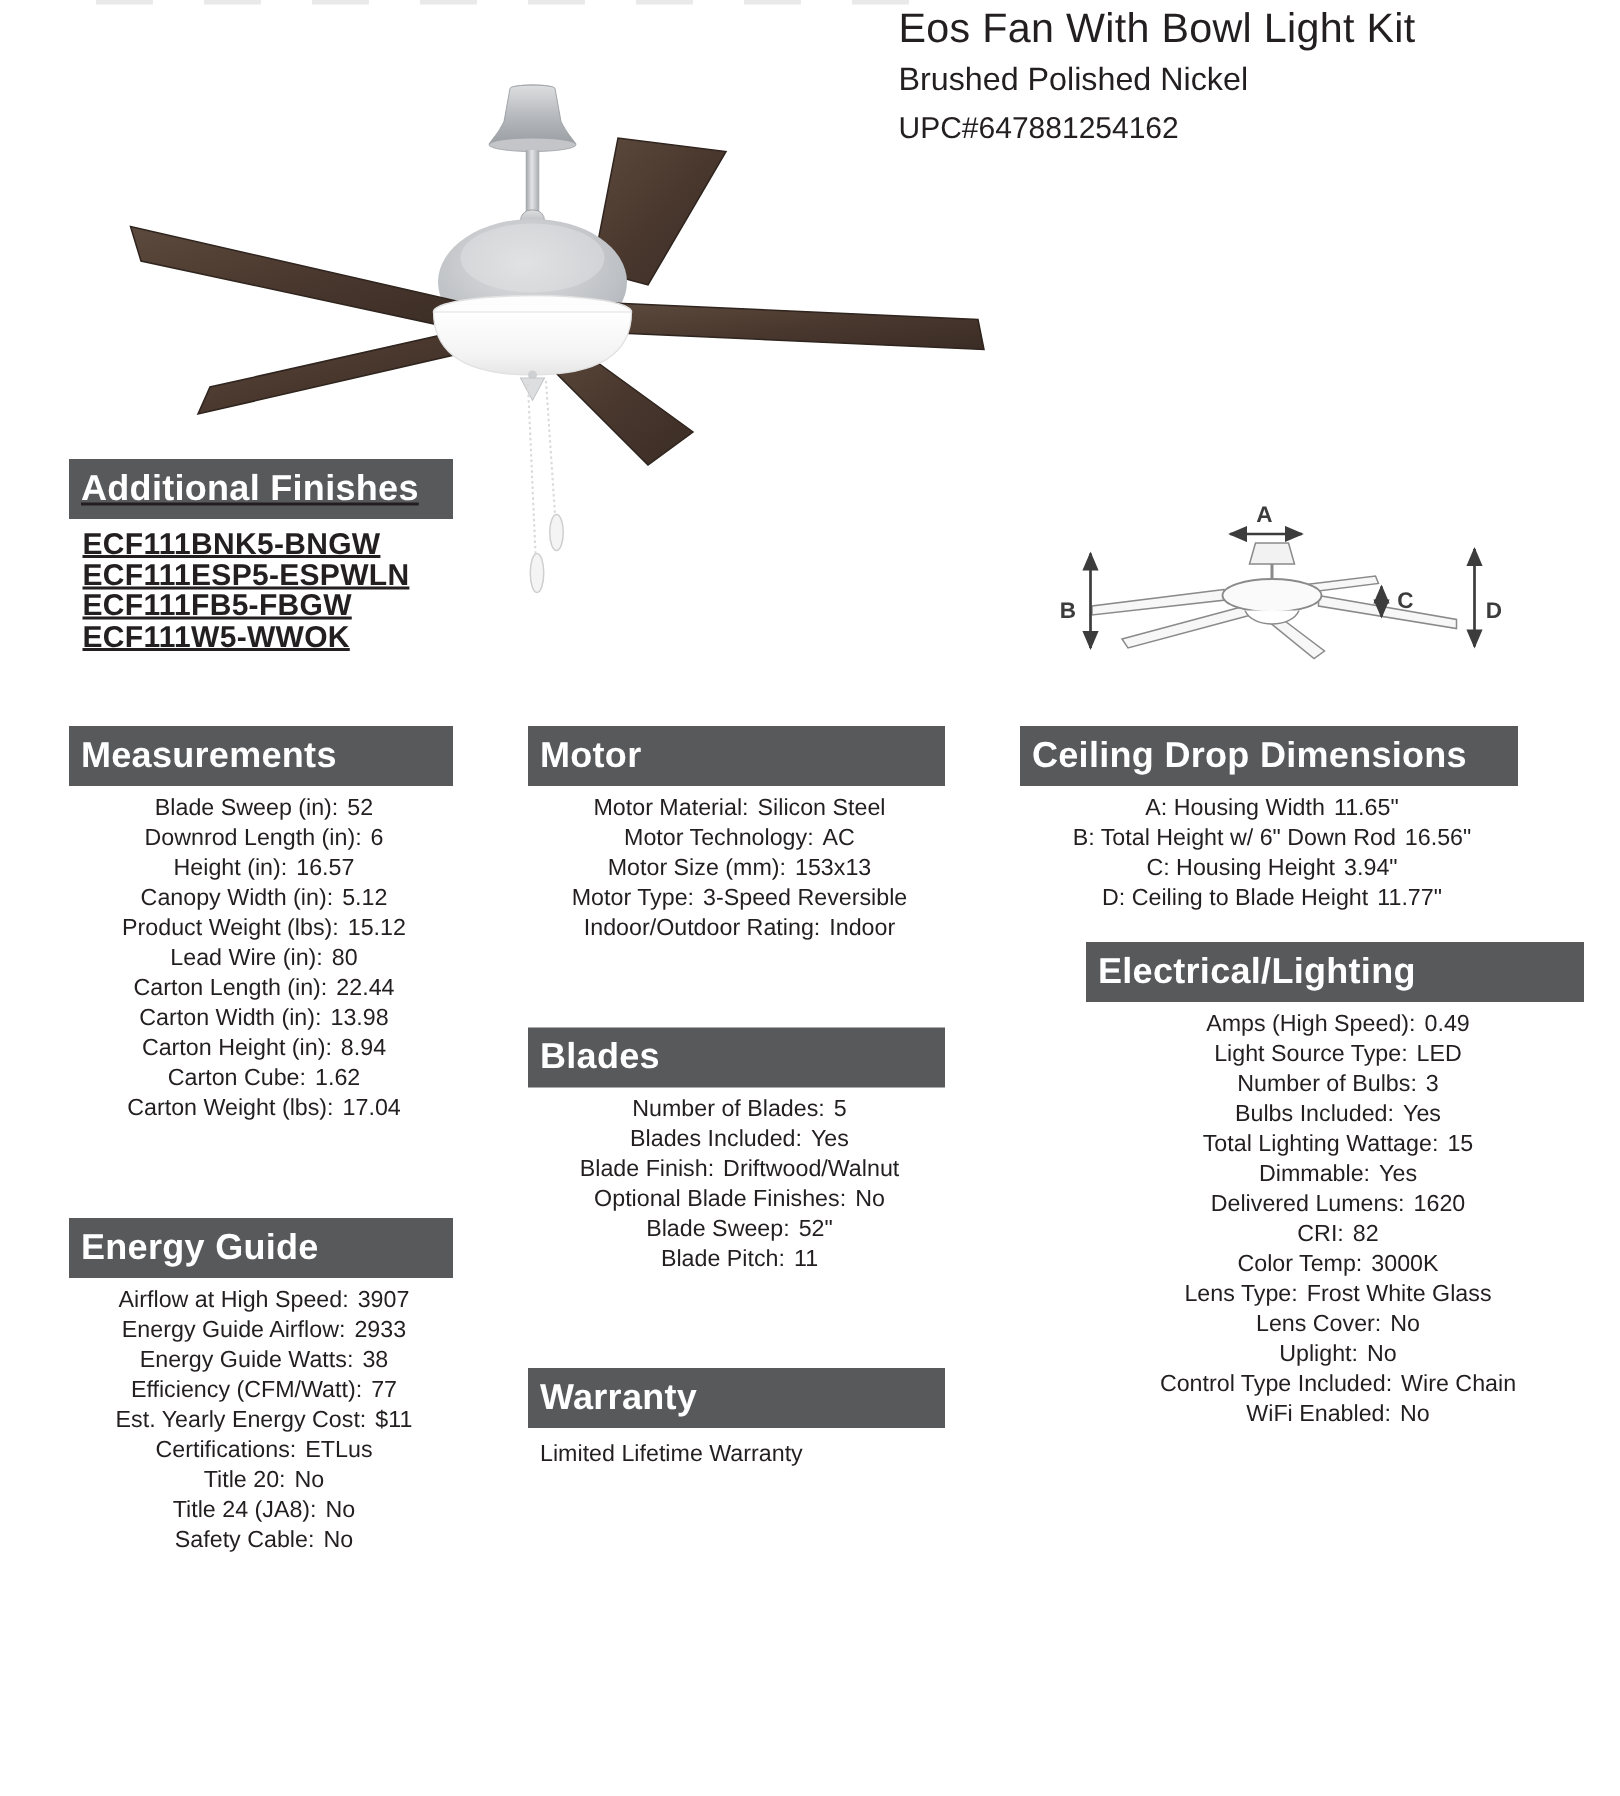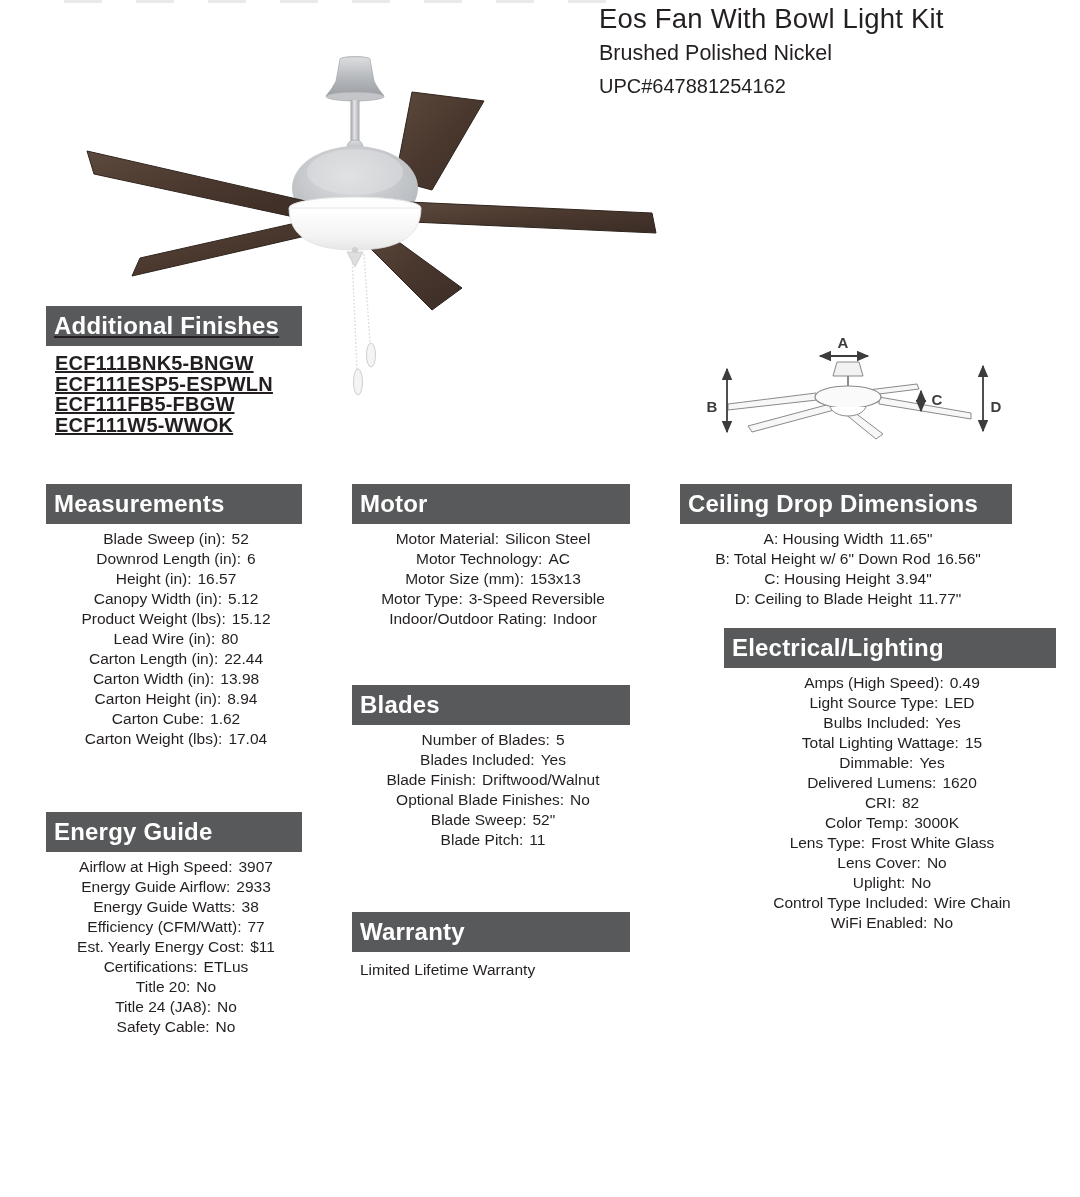--- a/index.html
+++ b/index.html
@@ -383,20 +383,24 @@
       <div class="row">
         <span class="lbl">Amps (High Speed):</span>
         <span class="val">0.49</span>
       </div>
 
       <div class="row">
         <span class="lbl">Light Source Type:</span>
         <span class="val">LED</span>
       </div>
 
+      <div class="row">
+        <span class="lbl">Number of Bulbs:</span>
+        <span class="val">3</span>
+      </div>
 
       <div class="row">
         <span class="lbl">Bulbs Included:</span>
         <span class="val">Yes</span>
       </div>
 
       <div class="row">
         <span class="lbl">Total Lighting Wattage:</span>
         <span class="val">15</span>
       </div>

